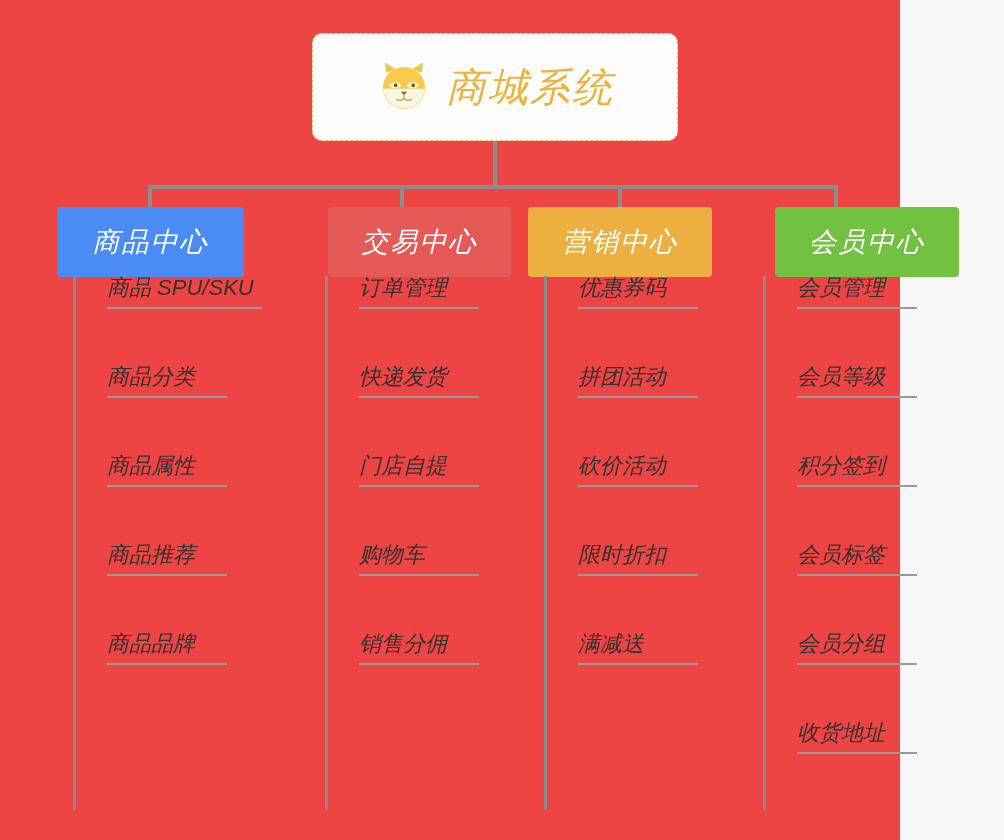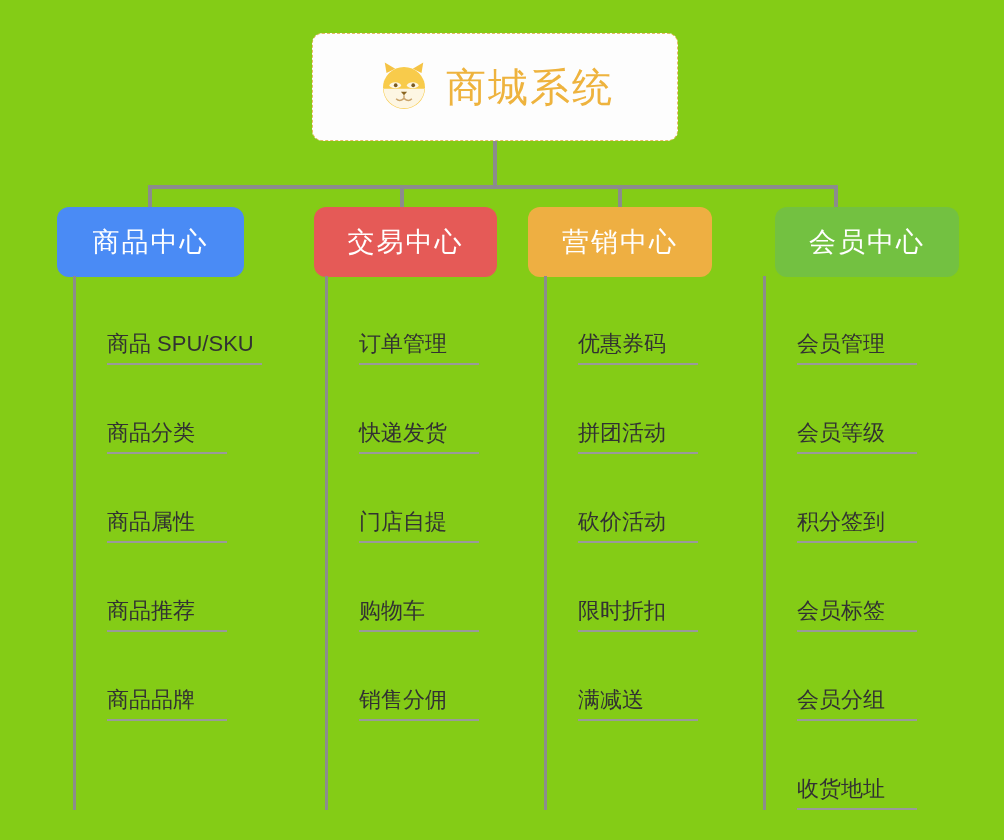--- a/index.html
+++ b/index.html
@@ -7,23 +7,24 @@
   html, body {
     width: 1004px;
     height: 840px;
     background: #f7f7f7;
     font-family: "Liberation Sans", "DejaVu Sans", sans-serif;
     overflow: hidden;
   }
 
   #mindmap {
     position: relative;
-    width: 1004px;
+    width: 900px;
     height: 840px;
-    background: #84cc16;
+    background: #ef4444;
+    font-style: italic;
   }
 
   
   .root-node {
     position: absolute;
     left: 312px;
     top: 33px;
     width: 366px;
     height: 108px;
     background: #fdfdfd;
@@ -53,21 +54,21 @@
     position: absolute;
     background: #8c8c8c;
   }
   .conn-v { width: 4px; }
   .conn-h { height: 4px; }
 
   
   .cat-box {
     position: absolute;
     height: 70px;
-    border-radius: 12px;
+    border-radius: 4px;
     display: flex;
     align-items: center;
     justify-content: center;
     color: #ffffff;
     font-size: 27px;
     letter-spacing: 2px;
     white-space: nowrap;
   }
 
   
@@ -80,21 +81,21 @@
     position: absolute;
     left: 0;
     top: 0;
     width: 3px;
     background: #8c8c8c;
   }
   .leaf {
     position: relative;
     height: 89px;
     display: flex;
-    align-items: flex-end;
+    align-items: flex-start;
     padding-left: 34px;
   }
   .leaf-label {
     font-size: 22px;
     color: #323232;
     line-height: 1.1;
     padding-bottom: 7px;
     white-space: nowrap;
     border-bottom: 2px solid #9a9a9a;
     display: inline-block;
@@ -140,21 +141,21 @@
   <div class="conn conn-h" style="left:148px; top:185px; width:690px;"></div>
 
   <div class="conn conn-v" style="left:148px; top:185px; height:22px;"></div>
   <div class="conn conn-v" style="left:400px; top:185px; height:22px;"></div>
   <div class="conn conn-v" style="left:618px; top:185px; height:22px;"></div>
   <div class="conn conn-v" style="left:834px; top:185px; height:22px;"></div>
 
   <div class="cat-box" style="left:57px; top:207px; width:187px; background:#4a8bf5;">
     <span>商品中心</span>
   </div>
-  <div class="cat-box" style="left:314px; top:207px; width:183px; background:#e55a57;">
+  <div class="cat-box" style="left:328px; top:207px; width:183px; background:#e55a57;">
     <span>交易中心</span>
   </div>
   <div class="cat-box" style="left:528px; top:207px; width:184px; background:#eeaf42;">
     <span>营销中心</span>
   </div>
   <div class="cat-box" style="left:748px; top:207px; width:184px; background:#73c141;margin-left:27px;">
     <span>会员中心</span>
   </div>
 
   <div class="branch" style="left:73px;">

